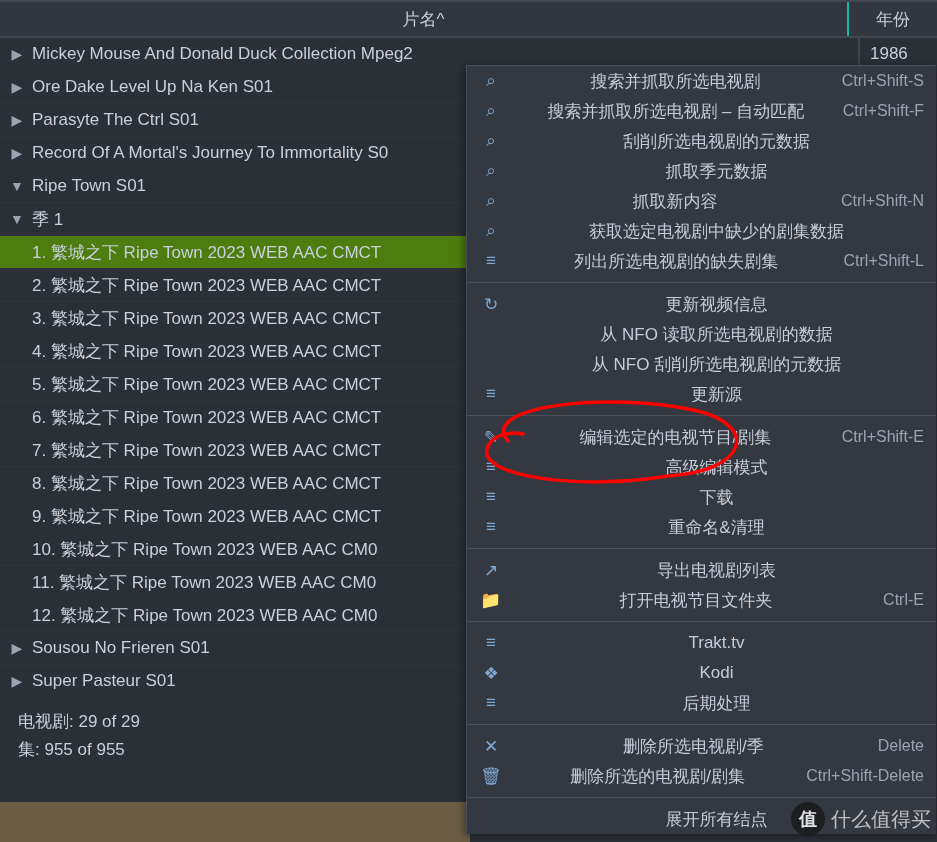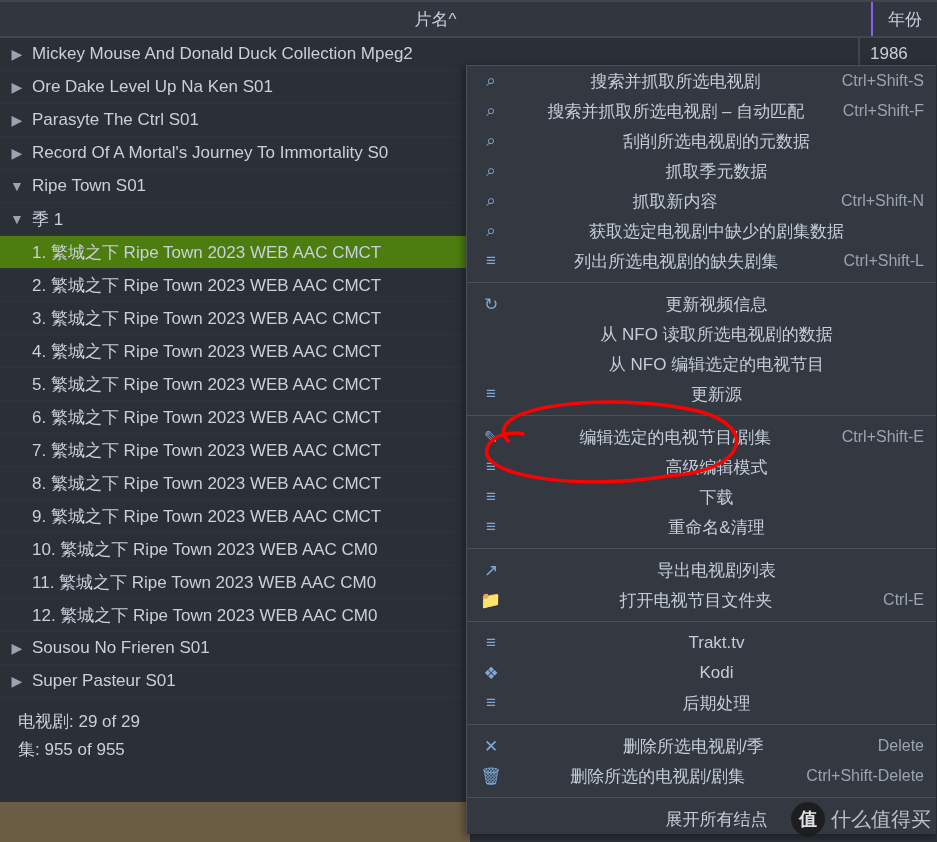--- a/index.html
+++ b/index.html
@@ -18,26 +18,26 @@
       height: 38px;
       border-bottom: 2px solid #414650;
       border-top: 2px solid #414650;
       background: #32363f;
     }
     .col-title {
       flex: 1;
       display: flex;
       align-items: center;
       justify-content: center;
-      border-right: 2px solid #8b5cf6;
+      border-right: 2px solid #14b8a6;
       color: #c8d0dc;
       font-size: 17px;
     }
     .col-year {
-      width: 64px;
+      width: 88px;
       display: flex;
       align-items: center;
       justify-content: center;
       color: #c8d0dc;
     }
     .list { }
     .row {
       display: flex;
       height: 33px;
       align-items: center;
@@ -319,21 +319,21 @@
       <span class="menu-label">更新视频信息</span>
       <span class="menu-shortcut"></span>
     </div>
     <div class="menu-item">
       <span class="menu-icon"></span>
       <span class="menu-label">从 NFO 读取所选电视剧的数据</span>
       <span class="menu-shortcut"></span>
     </div>
     <div class="menu-item">
       <span class="menu-icon"></span>
-      <span class="menu-label">从 NFO 编辑选定的电视节目</span>
+      <span class="menu-label">从 NFO 刮削所选电视剧的元数据</span>
       <span class="menu-shortcut"></span>
     </div>
     <div class="menu-item">
       <span class="menu-icon">≡</span>
       <span class="menu-label">更新源</span>
       <span class="menu-shortcut"></span>
     </div>
     <div class="menu-sep"></div>
     <div class="menu-item">
       <span class="menu-icon">✎</span>

